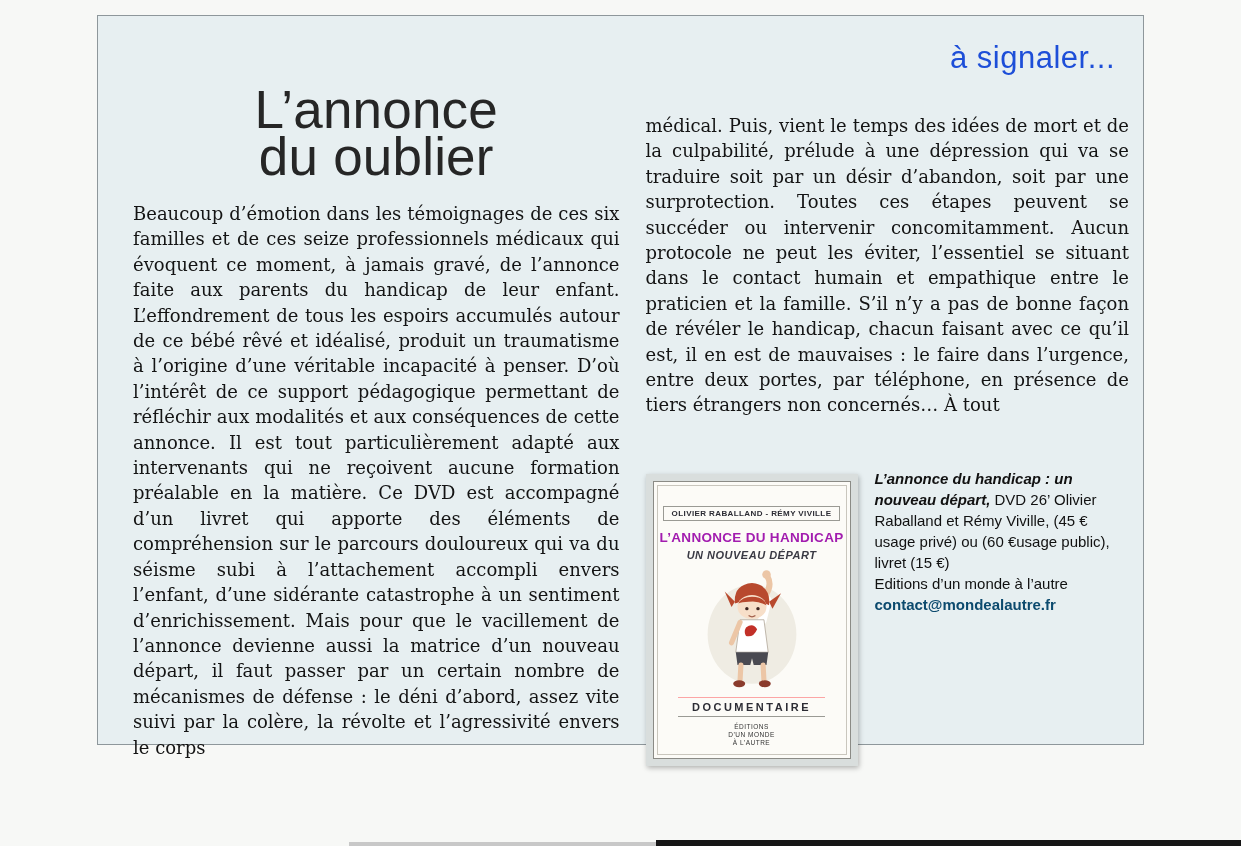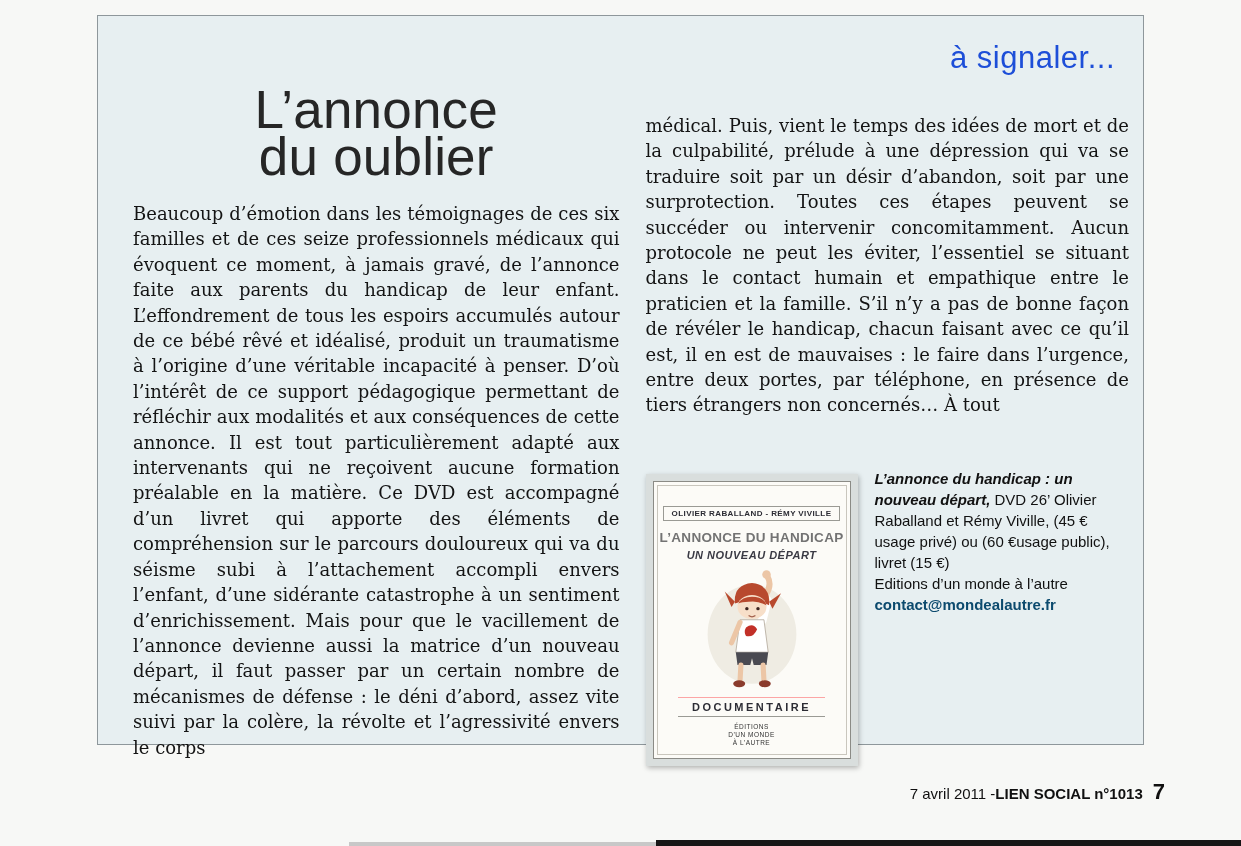--- a/index.html
+++ b/index.html
@@ -60,21 +60,21 @@
     padding:10px 8px 8px;
   }
   .cover-authors {
     font-size:8px; font-weight:bold; letter-spacing:.4px;
     text-transform:uppercase; color:#2c2c34;
     border:1px solid #9a9a94; padding:2px 8px; margin-top:14px;
     white-space:nowrap;
   }
   .cover-title {
     margin-top:9px; font-size:13.5px; font-weight:bold;
-    color:#737373; letter-spacing:.3px; white-space:nowrap;
+    color:#a21caf; letter-spacing:.3px; white-space:nowrap;
   }
   .cover-subtitle {
     margin-top:4px; font-size:11px; font-weight:bold; font-style:italic;
     color:#3a3a44; letter-spacing:.5px;
   }
   .cover-art { margin-top:5px; height:128px; display:flex; align-items:center; justify-content:center; }
   .cover-genre {
     margin-top:3px; font-size:11px; font-weight:bold; letter-spacing:2.5px;
     color:#2c2c34; border-top:1px solid #fca5a5; border-bottom:1px solid #9a9a94;
     padding:3px 14px;
@@ -166,22 +166,17 @@
             <span>Editions d’un monde à l’autre</span><br>
             <span class="cap-email">contact@mondealautre.fr</span>
           </div>
 
         </div>
       </div>
 
     </div>
   </div>
 
-  <div class="footer">
-    <span>7 avril 2011 - </span>
-    <span class="footer-bold">LIEN SOCIAL n°1013</span>
-    <span class="page-num">7</span>
-  </div>
 
   <div class="strip-gray"></div>
   <div class="strip-dark"></div>
 
 </div>
 
 </body></html>

